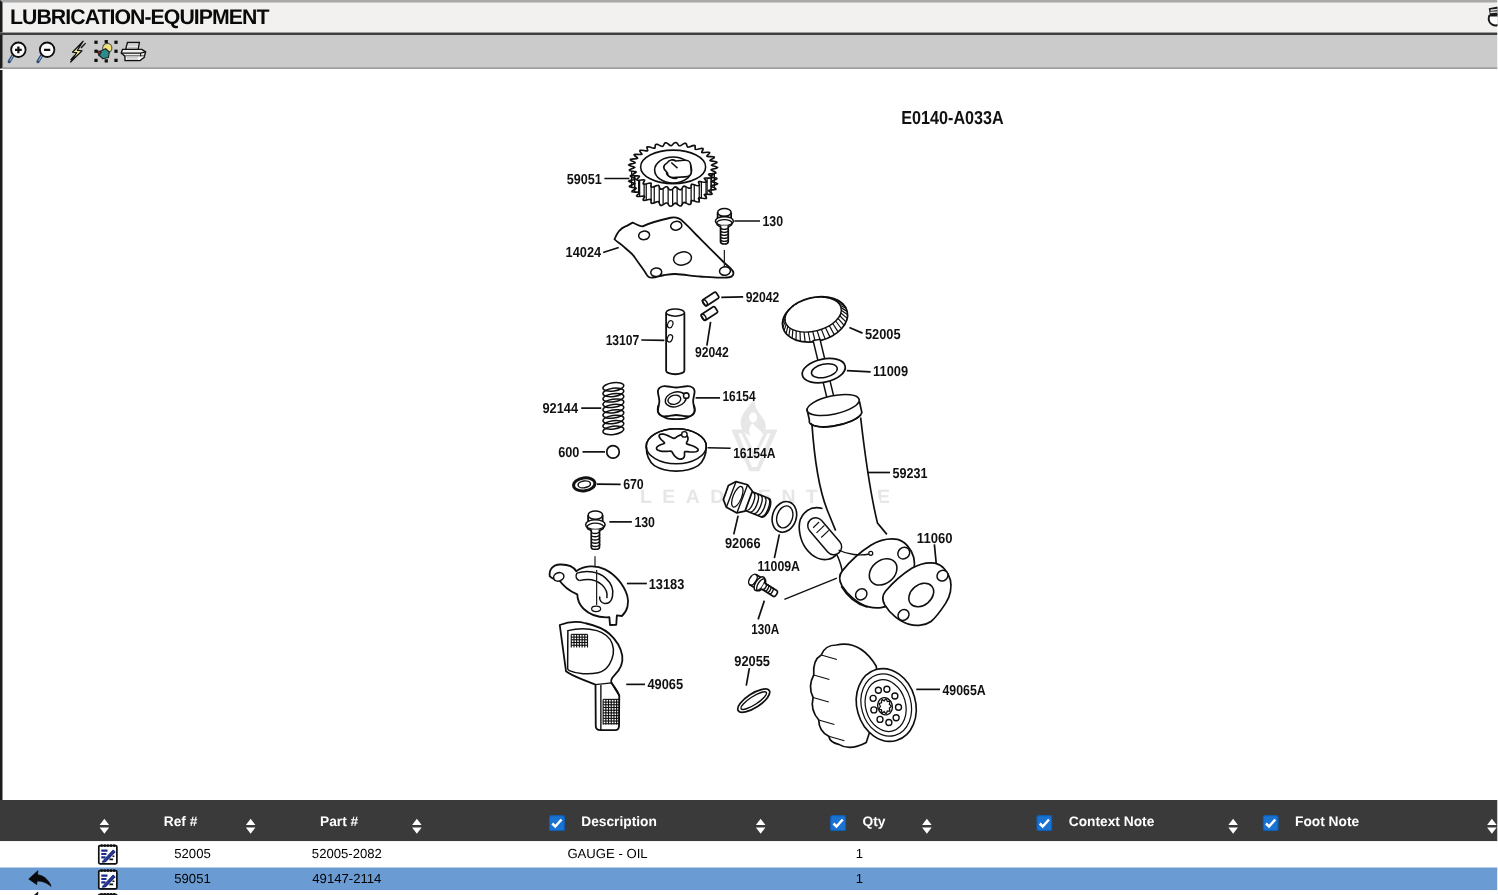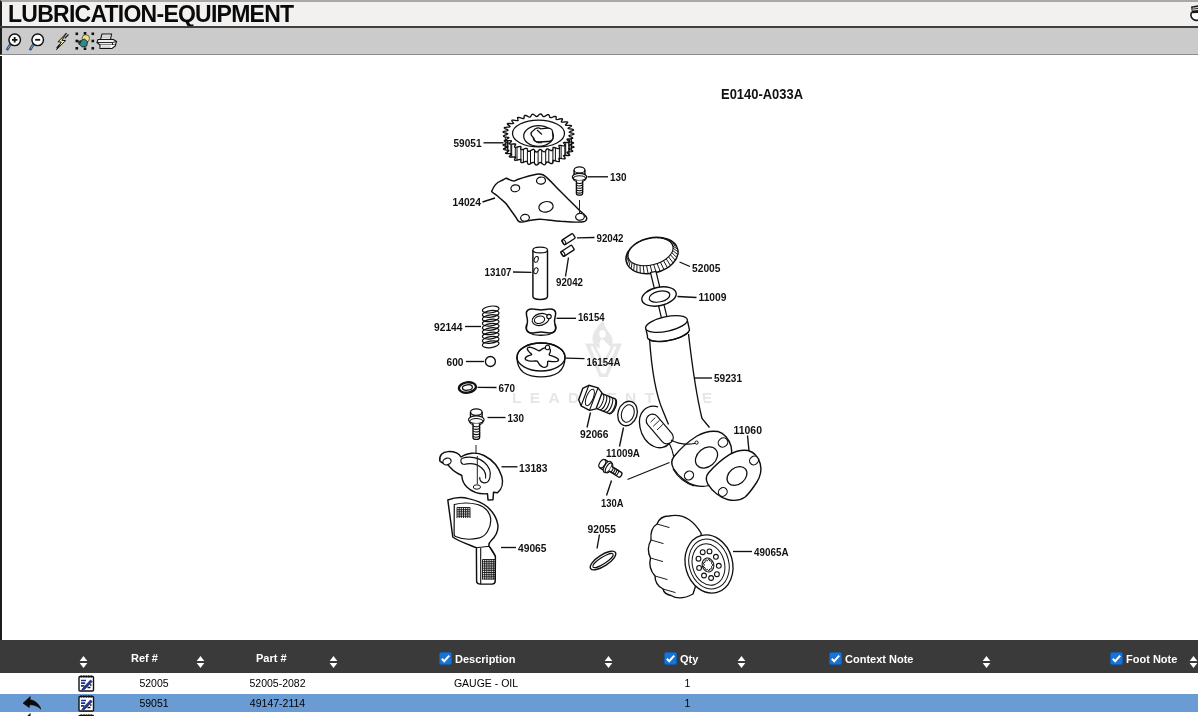--- a/index.html
+++ b/index.html
@@ -1,30 +1,30 @@
 <!DOCTYPE html>
 <html><head><meta charset="utf-8">
 <style>
 * { margin:0; padding:0; box-sizing:border-box; }
 html,body { width:1198px; height:716px; overflow:hidden; background:#fff;
   font-family:"Liberation Sans", sans-serif; position:relative; }
 .titlebar { position:absolute; left:0; top:0; width:1198px; height:26px;
   background:#f2f1f0; border-top:2px solid #a8a8a8; border-left:2px solid #1c1c1c;
-  line-height:24px; padding-left:6px; font-size:23px; font-weight:bold; letter-spacing:-0.75px; color:#0a0a0a; }
+  line-height:24px; padding-left:6px; font-size:17px; font-weight:bold; letter-spacing:-0.75px; color:#0a0a0a; }
 .sep { position:absolute; left:0; top:26px; width:1198px; height:2px; background:#3f3f3f; }
 .toolbar { position:absolute; left:0; top:28px; width:1198px; height:27px;
   background:#cccbcb; border-left:2px solid #1c1c1c; border-bottom:1.5px solid #8b8b8b; }
 .toolbar svg { position:absolute; top:3px; }
 .canvas { position:absolute; left:0; top:56px; width:1198px; height:584px; background:#fff;
   border-left:2px solid #1c1c1c; }
 .thead { position:absolute; left:0; top:640px; width:1198px; height:32.5px; background:#3a3a3a;padding-left:12px; }
 .hcell { position:absolute; }
 .hlabel { position:absolute; top:0; height:32.5px; line-height:37px; color:#fff;
   font-size:11px; font-weight:bold; white-space:nowrap; }
-.hlabel span { margin-left:3px; vertical-align:middle; }
+.hlabel span { margin-left:13px; vertical-align:middle; }
 .hlabel svg { margin-bottom:1px; }
 .trow { position:absolute; left:0; width:1198px; overflow:hidden; }
 .trow.even { background:#fff; }
 .trow.sel { background:#6b9bd3; }
 .tcell { position:absolute; top:0; text-align:center; font-size:10.5px; color:#000; }
 .cursorglyph { position:absolute; left:1189px; top:3px; }
 </style></head>
 <body>
 <div class="canvas">
 <svg width="1198" height="584" viewBox="0 56 1198 584" style="position:absolute;left:0;top:0">
@@ -448,21 +448,21 @@
         <path d="M2.8,6.8 L5.2,9.2 L10.2,3.6" fill="none" stroke="#fff" stroke-width="2"></path>
       </svg><span>Description</span></div>
 <div class="hlabel" style="left:664px"><svg width="13" height="13" viewBox="0 0 13 13" style="vertical-align:middle">
         <rect x="0.5" y="0.5" width="12" height="12" rx="1.5" fill="#1a73d1" stroke="#0f5cb0"></rect>
         <path d="M2.8,6.8 L5.2,9.2 L10.2,3.6" fill="none" stroke="#fff" stroke-width="2"></path>
       </svg><span>Qty</span></div>
 <div class="hlabel" style="left:829px"><svg width="13" height="13" viewBox="0 0 13 13" style="vertical-align:middle">
         <rect x="0.5" y="0.5" width="12" height="12" rx="1.5" fill="#1a73d1" stroke="#0f5cb0"></rect>
         <path d="M2.8,6.8 L5.2,9.2 L10.2,3.6" fill="none" stroke="#fff" stroke-width="2"></path>
       </svg><span>Context Note</span></div>
-<div class="hlabel" style="left:1110px"><svg width="13" height="13" viewBox="0 0 13 13" style="vertical-align:middle">
+<div class="hlabel" style="left:1010px"><svg width="13" height="13" viewBox="0 0 13 13" style="vertical-align:middle">
         <rect x="0.5" y="0.5" width="12" height="12" rx="1.5" fill="#1a73d1" stroke="#0f5cb0"></rect>
         <path d="M2.8,6.8 L5.2,9.2 L10.2,3.6" fill="none" stroke="#fff" stroke-width="2"></path>
       </svg><span>Foot Note</span></div>
 </div>
 <div class="trow even" style="top:672.5px;height:21.5px">
 <div style="position:absolute;left:78px;top:2.2px"><svg width="17" height="17" viewBox="0 0 17 17">
 <rect x="1" y="1.5" width="14.5" height="14.5" rx="1" fill="#fff" stroke="#111" stroke-width="1.4"></rect>
 <g fill="#111">
 <rect x="2.5" y="0.5" width="1.6" height="2"></rect>
           <rect x="5" y="0.5" width="1.6" height="2"></rect>

